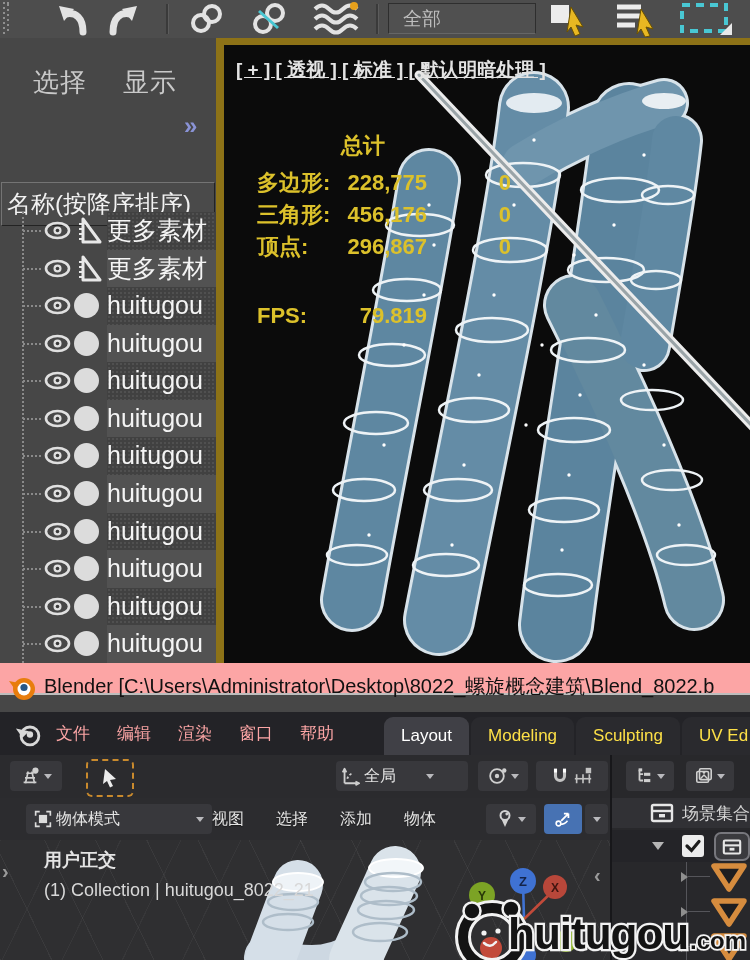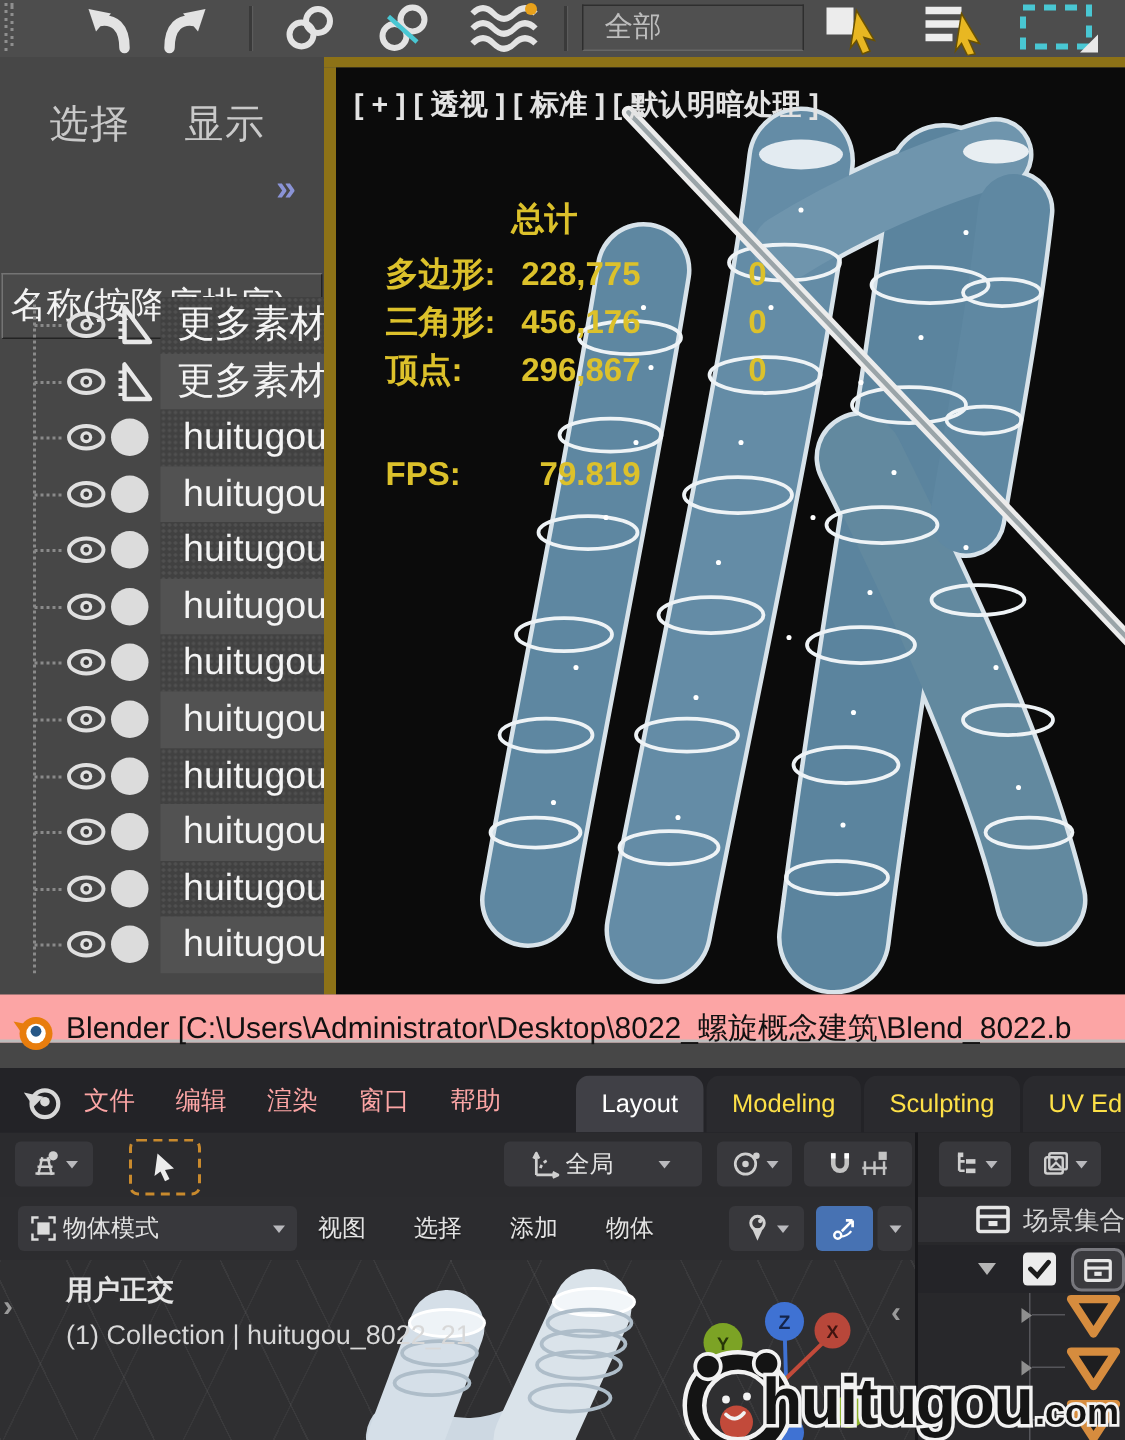--- a/index.html
+++ b/index.html
@@ -18,38 +18,38 @@
     border:1px solid #2e2e2e;border-bottom-color:#666;color:#bdbdbd;font-size:19px;
     line-height:30px;padding-left:14px;box-sizing:border-box;}
   .dotted-h{border-top:2px dotted #9a9a9a;}
   #max-left{left:0;top:38px;width:218px;height:625px;background:#474747;overflow:hidden;}
   .max-tab{position:absolute;font-size:26px;color:#c9c9c9;letter-spacing:1px;}
   #panel-chevrons{position:absolute;left:184px;top:74px;color:#8a93d6;font-size:24px;font-weight:bold;}
   #sort-header{position:absolute;left:1px;top:144px;width:214px;height:44px;background:#4a4a4a;
     border-top:1px solid #747474;border-left:1px solid #747474;border-right:1px solid #232323;
     border-bottom:1px solid #232323;color:#f2f2f2;font-size:24px;line-height:42px;
     padding-left:5px;box-sizing:border-box;white-space:nowrap;overflow:hidden;}
-  #max-rows{position:absolute;left:0;top:160px;width:218px;height:451px;overflow:hidden;text-align:right;}
+  #max-rows{position:absolute;left:0;top:174px;width:218px;height:451px;overflow:hidden;}
   #max-rows .treeline{position:absolute;left:22px;top:0;bottom:0;border-left:2px dotted #8a8a8a;}
   .mrow{position:relative;width:218px;height:37.58px;}
   .mrow .branch{position:absolute;left:23px;top:18px;width:18px;border-top:2px dotted #8a8a8a;}
   .mrow .eye{position:absolute;left:44px;top:9px;}
   .mrow .ticon{position:absolute;left:74px;top:5px;width:28px;height:28px;}
   .mrow .t-square,.mrow .t-circle{display:none;}
   .mrow.setsquare .t-square{display:block;}
   .mrow.circle .t-circle{display:block;width:25px;height:25px;border-radius:50%;background:#dcdcdc;margin-top:1px;}
   .mrow .mname{position:absolute;left:107px;top:0;width:111px;height:100%;line-height:37.5px;
     color:#f4f4f4;font-size:25px;white-space:nowrap;overflow:hidden;}
   .mrow:nth-of-type(odd) .mname{background:#525252;}
   .mrow:nth-of-type(even) .mname{background:#414141;
     background-image:radial-gradient(rgba(255,255,255,.08) 1px,transparent 1.2px);background-size:4px 4px;}
   #gold-top{left:216px;top:38px;width:534px;height:7px;background:#8d7217;}
   #gold-left{left:216px;top:45px;width:8px;height:618px;background:#8d7217;}
   #max-vp{left:224px;top:45px;width:526px;height:618px;background:#0b0b0b;overflow:hidden;}
-  #vp-label{position:absolute;left:12px;top:12px;color:#e3e3e3;font-size:19px;font-weight:600;white-space:nowrap;}
+  #vp-label{position:absolute;left:12px;top:12px;color:#e3e3e3;font-size:19px;font-weight:600;white-space:nowrap;text-decoration:underline;}
   #stats{position:absolute;left:33px;top:86px;width:260px;color:#dcc12b;font-size:22px;font-weight:600;}
   #stats-total{position:absolute;left:84px;top:0;}
   #stats-rows{position:absolute;left:0;top:36px;width:260px;}
   .stat-row{display:flex;height:32px;align-items:center;}
   .stat-label{width:90px;}
   .stat-value{width:80px;text-align:right;}
   .stat-sel{width:84px;text-align:right;}
   #fps-row{position:absolute;left:0;top:169px;display:flex;height:32px;align-items:center;}
   
   #btitle{left:0;top:663px;width:750px;height:32px;background:#fca5a5;border-bottom:2px solid #bdbdbd;box-sizing:border-box;}
@@ -542,21 +542,21 @@
               <rect x="6" y="5" width="9" height="8" fill="#3a3a3e" stroke="#c9c9c9" stroke-width="1.4" stroke-dasharray="2.5 2"></rect>
             </svg>
           </span>
         <span class="selcell">
             <svg width="16" height="14" viewBox="0 0 16 14">
               <rect x="1" y="1" width="14" height="12" fill="none" stroke="#c9c9c9" stroke-width="1.6" stroke-dasharray="2.5 2"></rect>
               <rect x="5" y="4" width="6" height="6" fill="#c9c9c9"></rect>
             </svg>
           </span>
       </div>
-      <div class="bbtn" style="left:336px;top:6px;width:132px;height:30px;justify-content:flex-start;padding-left:17px;box-sizing:border-box;">
+      <div class="bbtn" style="left:336px;top:6px;width:132px;height:30px;justify-content:flex-start;padding-left:4px;box-sizing:border-box;">
         <svg width="20" height="20" viewBox="0 0 22 22">
             <g stroke="#cfcfcf" stroke-width="2" fill="none">
               <path d="M5 19 L5 5 M5 19 L19 19"></path>
               <path d="M3 7 L5 3 L7 7 M17 17 L21 19 L17 21" stroke-linejoin="round"></path>
               <path d="M8 14 A9 9 0 0 1 14 8" stroke-dasharray="2.5 2.2"></path>
             </g>
           </svg>
         <span class="btext">全局</span>
         <span class="chev" style="margin-left:26px;"></span>
       </div>
@@ -575,21 +575,21 @@
           </svg>
         <svg width="20" height="20" viewBox="0 0 22 22">
             <path d="M2 14 h18" stroke="#c3c3c3" stroke-width="1.8"></path>
             <path d="M4 9 v10 M11 9 v10 M18 9 v10" stroke="#c3c3c3" stroke-width="1.8"></path>
             <rect x="14" y="2" width="6" height="6" fill="#c3c3c3"></rect>
           </svg>
       </div>
     </div>
 
     <div class="bbar" style="left:0;top:86px;width:610px;height:42px;background:#2c2c2f;">
-      <div class="bbtn" style="left:12px;top:6px;width:186px;height:30px;justify-content:flex-end;padding-left:8px;box-sizing:border-box;">
+      <div class="bbtn" style="left:26px;top:6px;width:186px;height:30px;justify-content:flex-end;padding-left:8px;box-sizing:border-box;">
         <svg width="18" height="18" viewBox="0 0 22 22">
             <g stroke="#dcdcdc" stroke-width="2" fill="none">
               <path d="M2 7 V2 H7 M15 2 H20 V7 M20 15 V20 H15 M7 20 H2 V15"></path>
             </g>
             <rect x="6" y="6" width="10" height="10" fill="#dcdcdc"></rect>
           </svg>
         <span class="btext">物体模式</span>
         <span class="chev" style="margin-left:auto;margin-right:8px;"></span>
       </div>
       <div id="bvp-menus">

